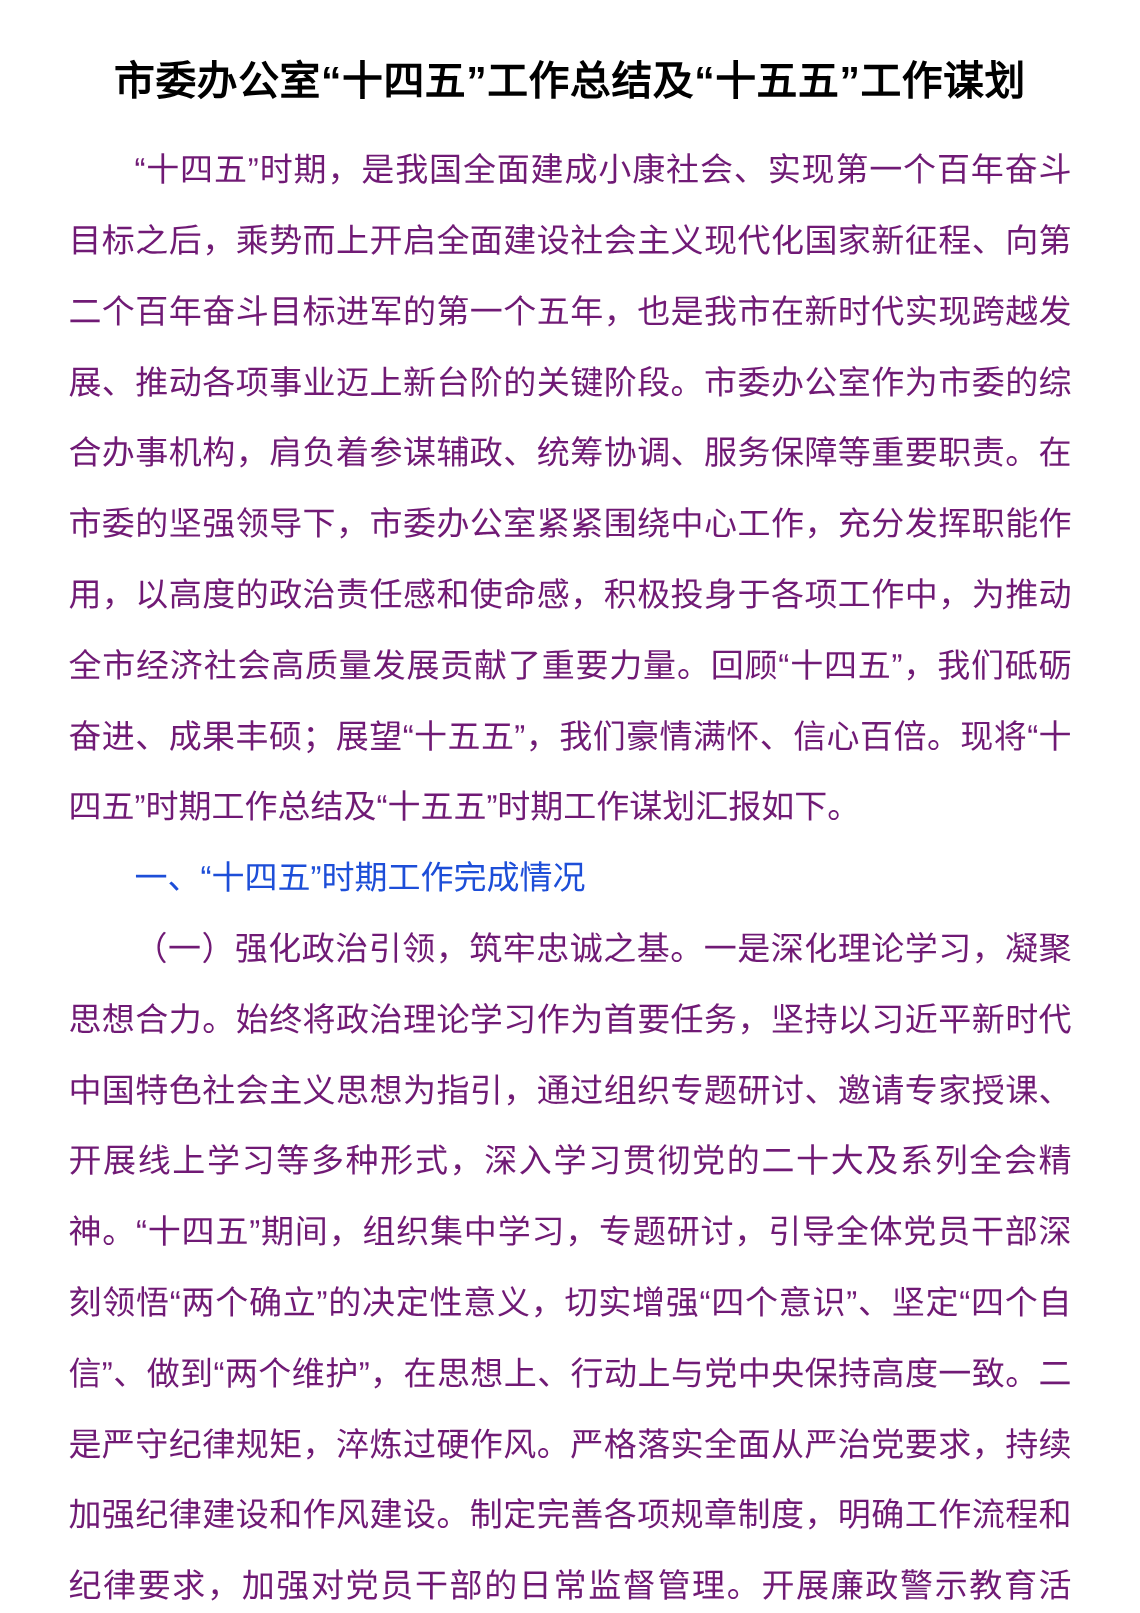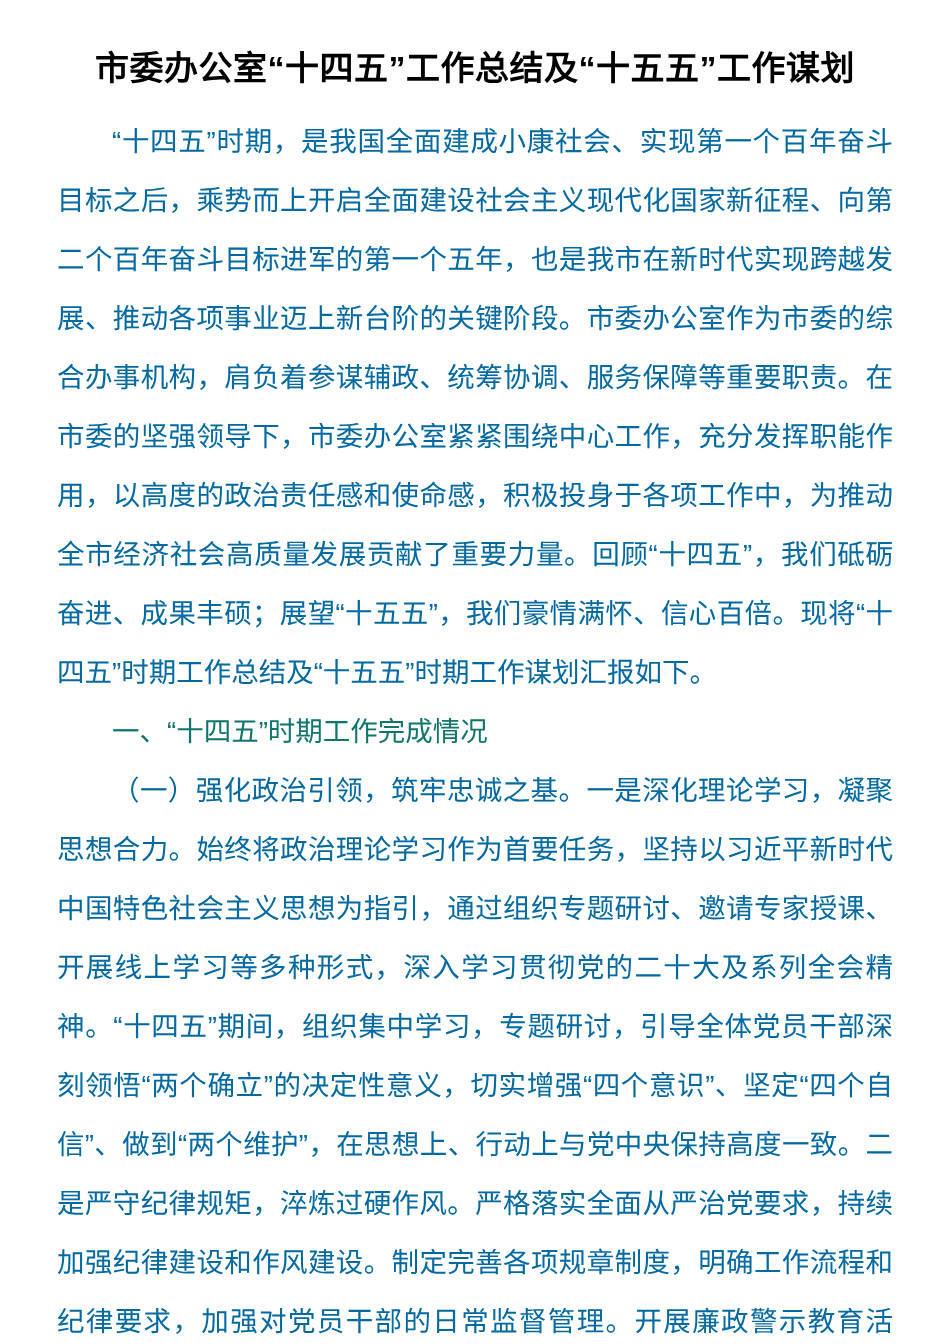--- a/index.html
+++ b/index.html
@@ -41,36 +41,36 @@
     word-break: break-all;
   }
 
   .body-para {
     font-size: 27.5px;
     font-weight: normal;
     line-height: 59px;
     text-align: justify;
     text-justify: inter-ideograph;
     margin: 0;
-    color: #0369a1;
+    color: #701a75;
     word-break: break-all;
     text-indent: 2em;
   }
 
   .body-para.first-body {
     margin-top: 20px;
   }
 
   .heading-l1 {
     font-size: 27.5px;
     font-weight: normal;
     line-height: 59px;
     text-align: left;
     margin: 0;
-    color: #0f766e;
+    color: #1d4ed8;
     text-indent: 2em;
     word-break: break-all;
   }
 
   .lead-bold {
     font-weight: normal;
   }
 </style>
 </head>
 <body>

